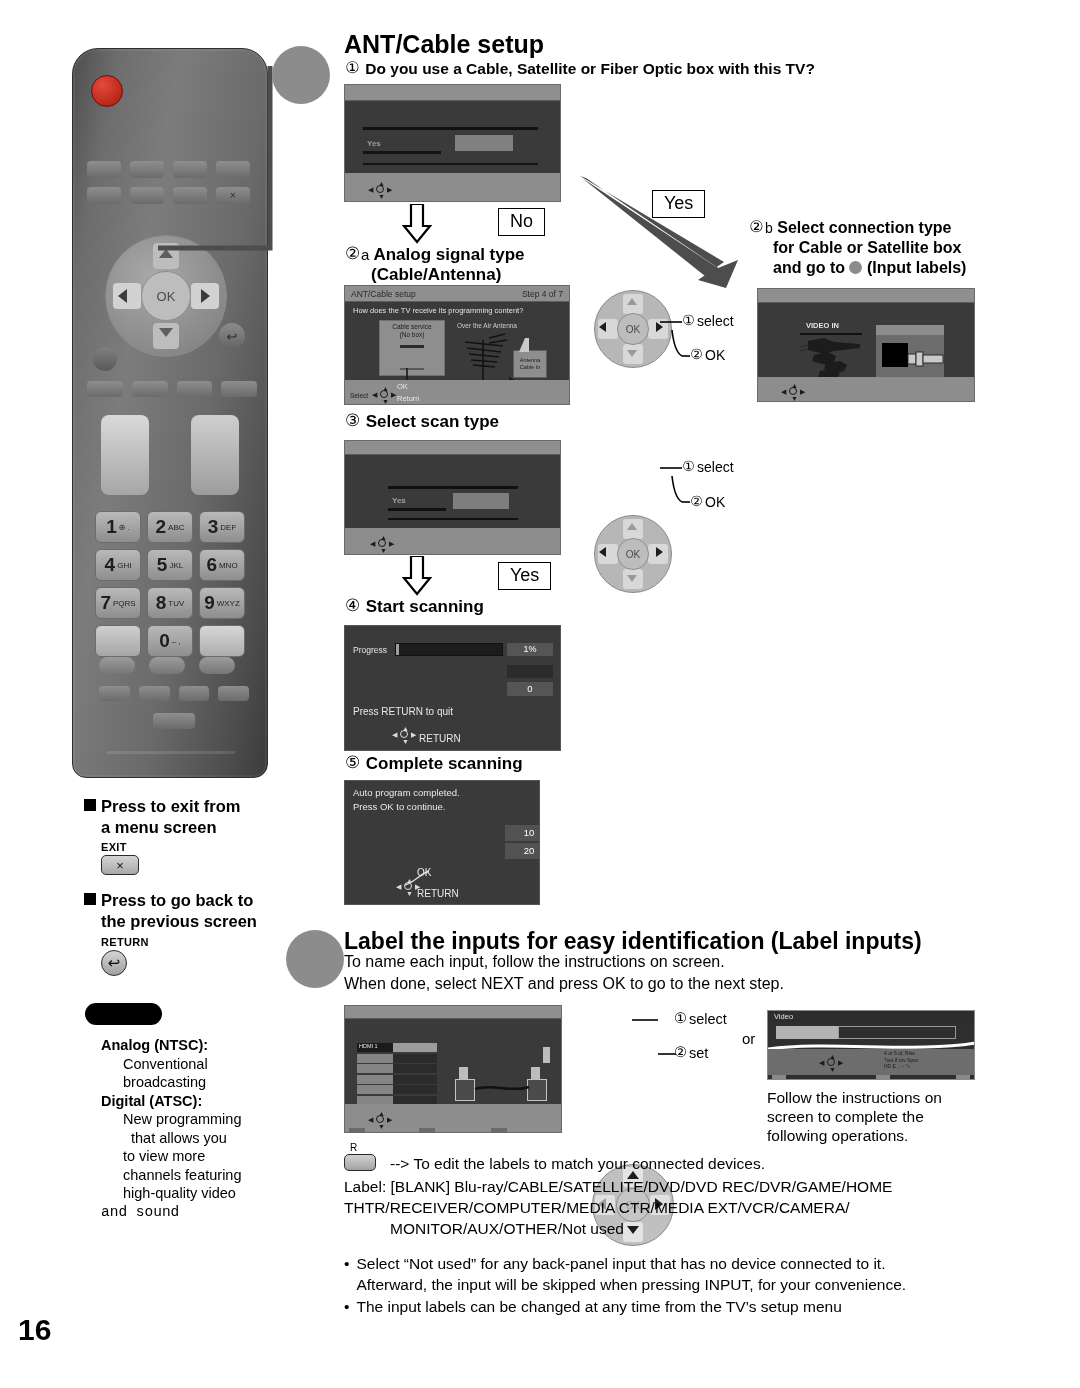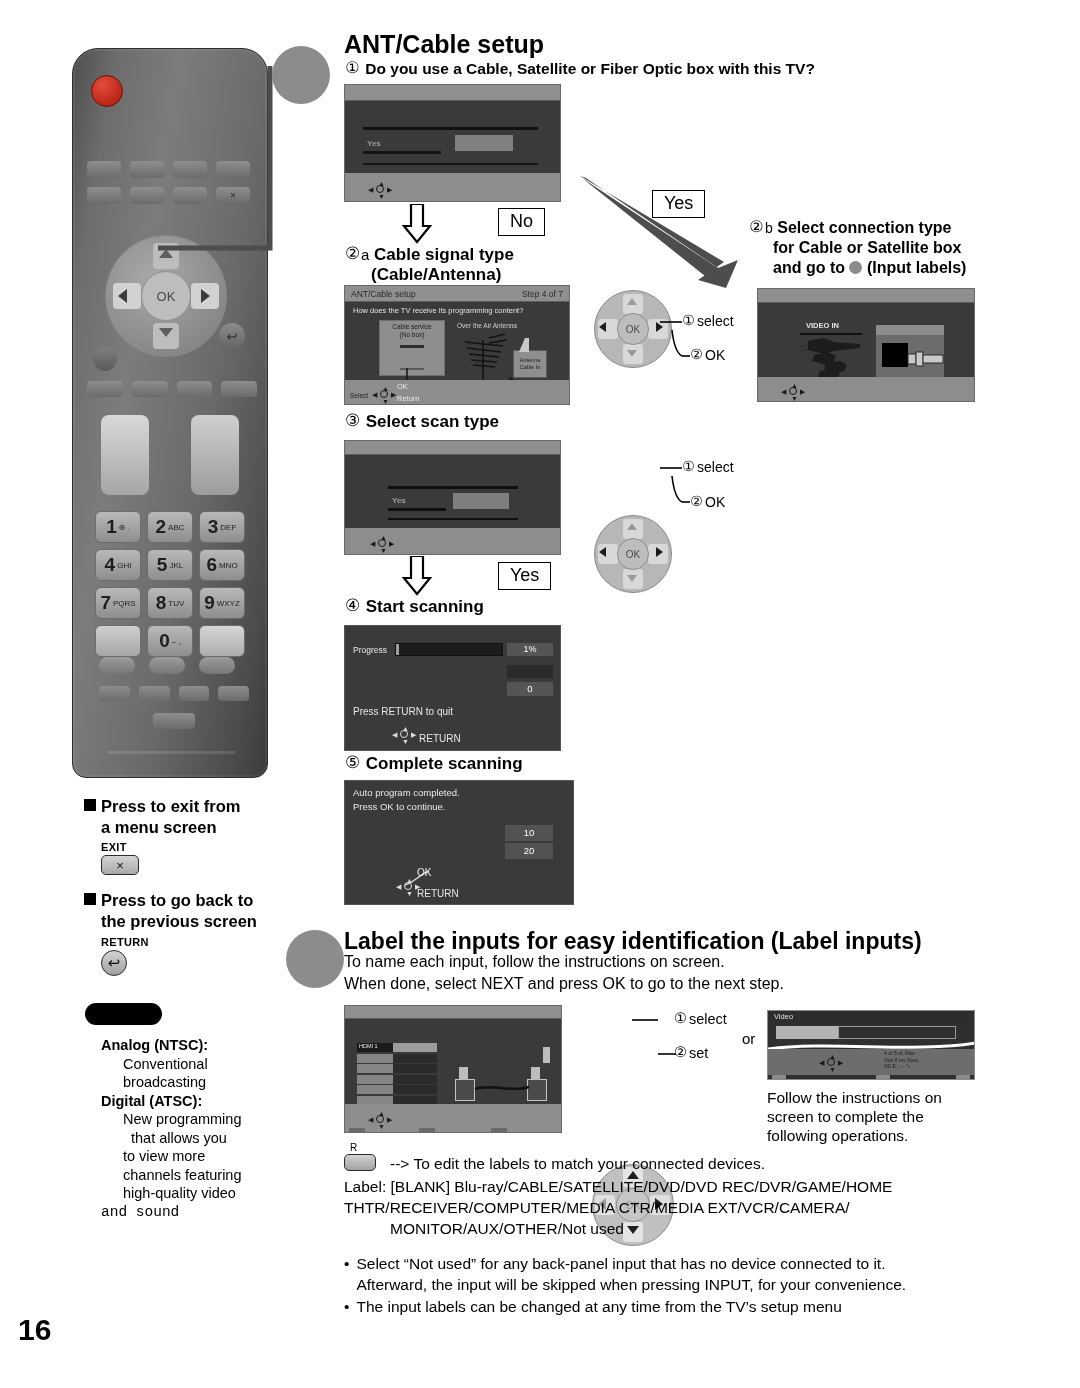--- a/index.html
+++ b/index.html
@@ -267,21 +267,21 @@
 
 <svg class="abs" style="left:578px; top:176px; width:200px; height:112px;" viewBox="0 0 200 112">
   <path d="M4 2 L140 92 L132 104 L4 2 z" fill="#4d4d4d"></path>
   <path d="M2 0 L146 86 L120 104 L148 112 L160 84 L140 92 L8 2 z" fill="#4d4d4d"></path>
 </svg>
 <div class="abs sqbox" style="left:652px; top:190px; font-size:18px;">Yes</div>
 
 <div class="abs" style="left:344px; top:245px; font-size:17px; font-weight:bold;">
   <div style="white-space:nowrap;">
     <span class="circnum" style="border:none;font-size:17px;">②</span><span style="font-weight:normal;font-size:15px;">a</span>
-    <span>Cable signal type</span>
+    <span>Analog signal type</span>
   </div>
   <div style="margin-left:27px;">(Cable/Antenna)</div>
 </div>
 
 <div class="abs" style="left:748px; top:218px; font-size:16px; font-weight:bold; line-height:20px;">
   <div style="white-space:nowrap;">
     <span class="circnum" style="border:none;font-size:16px;">②</span><span style="font-weight:normal;font-size:14px;">b</span>
     <span>Select connection type</span>
   </div>
   <div style="margin-left:25px; white-space:nowrap;">for Cable or Satellite box</div>
@@ -503,21 +503,21 @@
     </div>
     <div class="abs" style="left:74px; top:107px; font-size:10px; color:#e8e8e8;">RETURN</div>
   </div>
 </div>
 
 <div class="abs" style="left:344px; top:754px; font-size:17px; font-weight:bold;">
   <span class="circnum" style="border:none;font-size:17px;">⑤</span>
   <span>Complete scanning</span>
 </div>
 
-<div class="tv" style="left:344px; top:780px; width:230px; height:125px; border-color:#555;">
+<div class="tv" style="left:344px; top:780px; width:196px; height:125px; border-color:#555;">
   <div class="tv-body" style="height:125px; position:relative; background:#3a3a3a;">
     <div class="abs" style="left:8px; top:6px; font-size:9.5px; color:#eaeaea;">Auto program completed.</div>
     <div class="abs" style="left:8px; top:20px; font-size:9.5px; color:#eaeaea;">Press OK to continue.</div>
     <div class="abs" style="left:160px; top:44px; width:48px; height:16px; background:#525252; color:#fff;
                 font-size:9.5px; text-align:center; line-height:16px;">10</div>
     <div class="abs" style="left:160px; top:62px; width:48px; height:16px; background:#525252; color:#fff;
                 font-size:9.5px; text-align:center; line-height:16px;">20</div>
     <div class="navglyph" style="position:absolute;left:50px;top:96px;color:#dcdcdc;">
       <div class="c"></div>
         <i style="left:11px;top:0;">▲</i>

